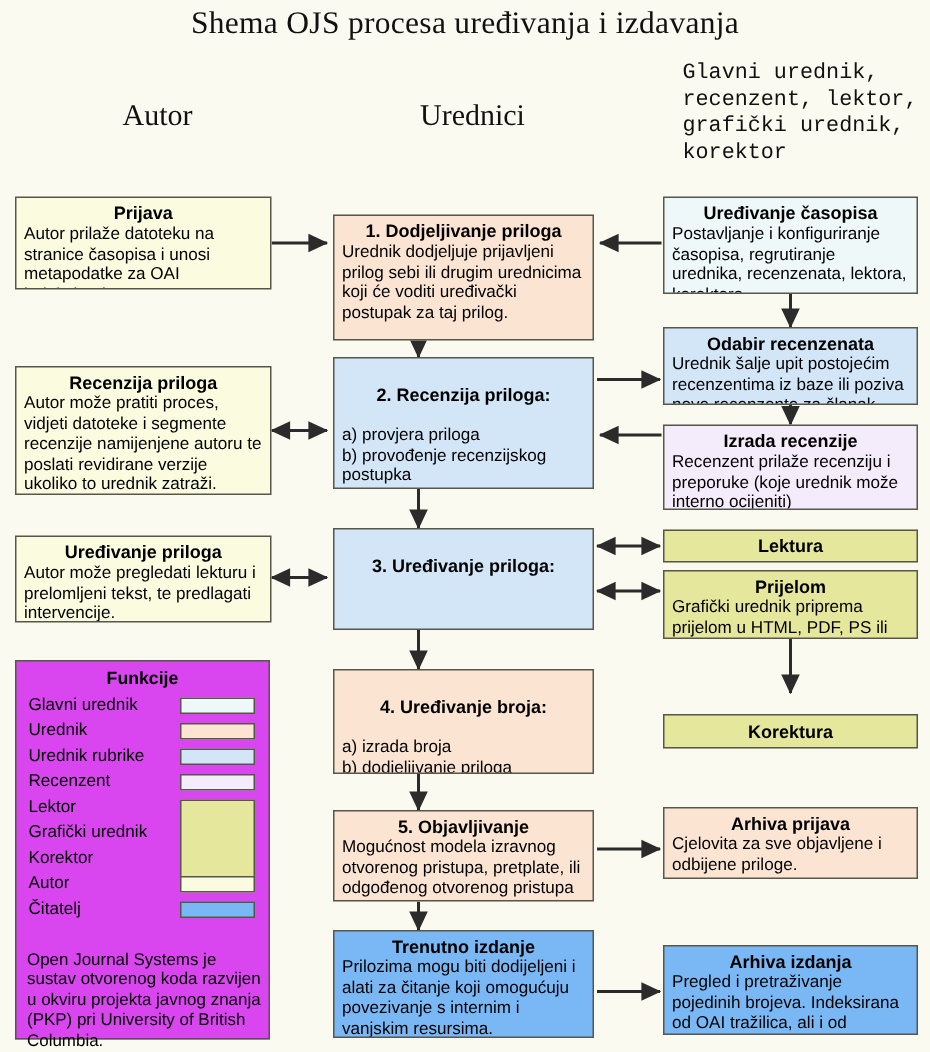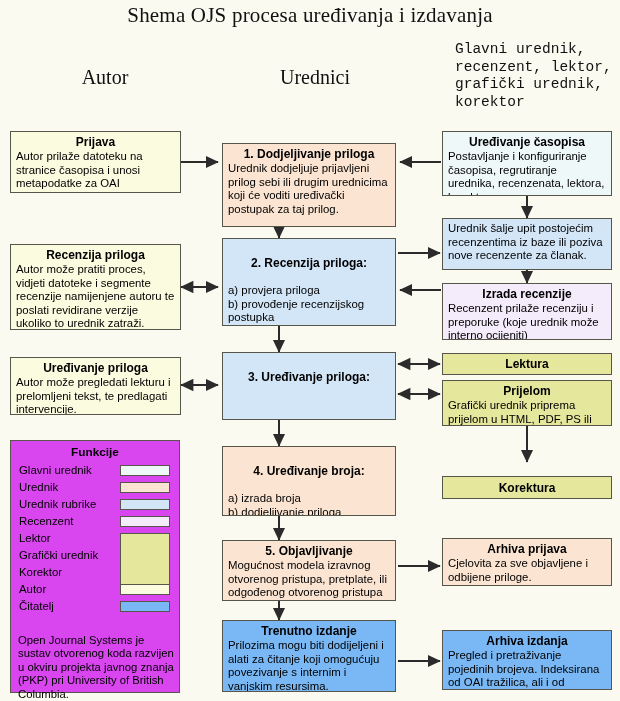--- a/index.html
+++ b/index.html
@@ -227,20 +227,21 @@
     <span class="bt">Trenutno izdanje</span>
     <span class="bb">Prilozima mogu biti dodijeljeni i alati za čitanje koji omogućuju povezivanje s internim i vanjskim resursima.</span>
   </div>
 
   <div class="box c-glavni" style="left:442px;top:131px;width:170px;height:65px;">
     <span class="bt">Uređivanje časopisa</span>
     <span class="bb">Postavljanje i konfiguriranje časopisa, regrutiranje urednika, recenzenata, lektora, korektora...</span>
   </div>
 
   <div class="box c-rubrike" style="left:442px;top:218px;width:170px;height:52px;">
+    <span class="bt">Odabir recenzenata</span>
     <span class="bb">Urednik šalje upit postojećim recenzentima iz baze ili poziva nove recenzente za članak.</span>
   </div>
 
   <div class="box c-recenzent" style="left:442px;top:283px;width:170px;height:57px;">
     <span class="bt">Izrada recenzije</span>
     <span class="bb">Recenzent prilaže recenziju i preporuke (koje urednik može interno ocijeniti)</span>
   </div>
 
   <div class="box c-lektor onlytitle" style="left:442px;top:353px;width:170px;height:22px;">
     <span class="bt">Lektura</span>

